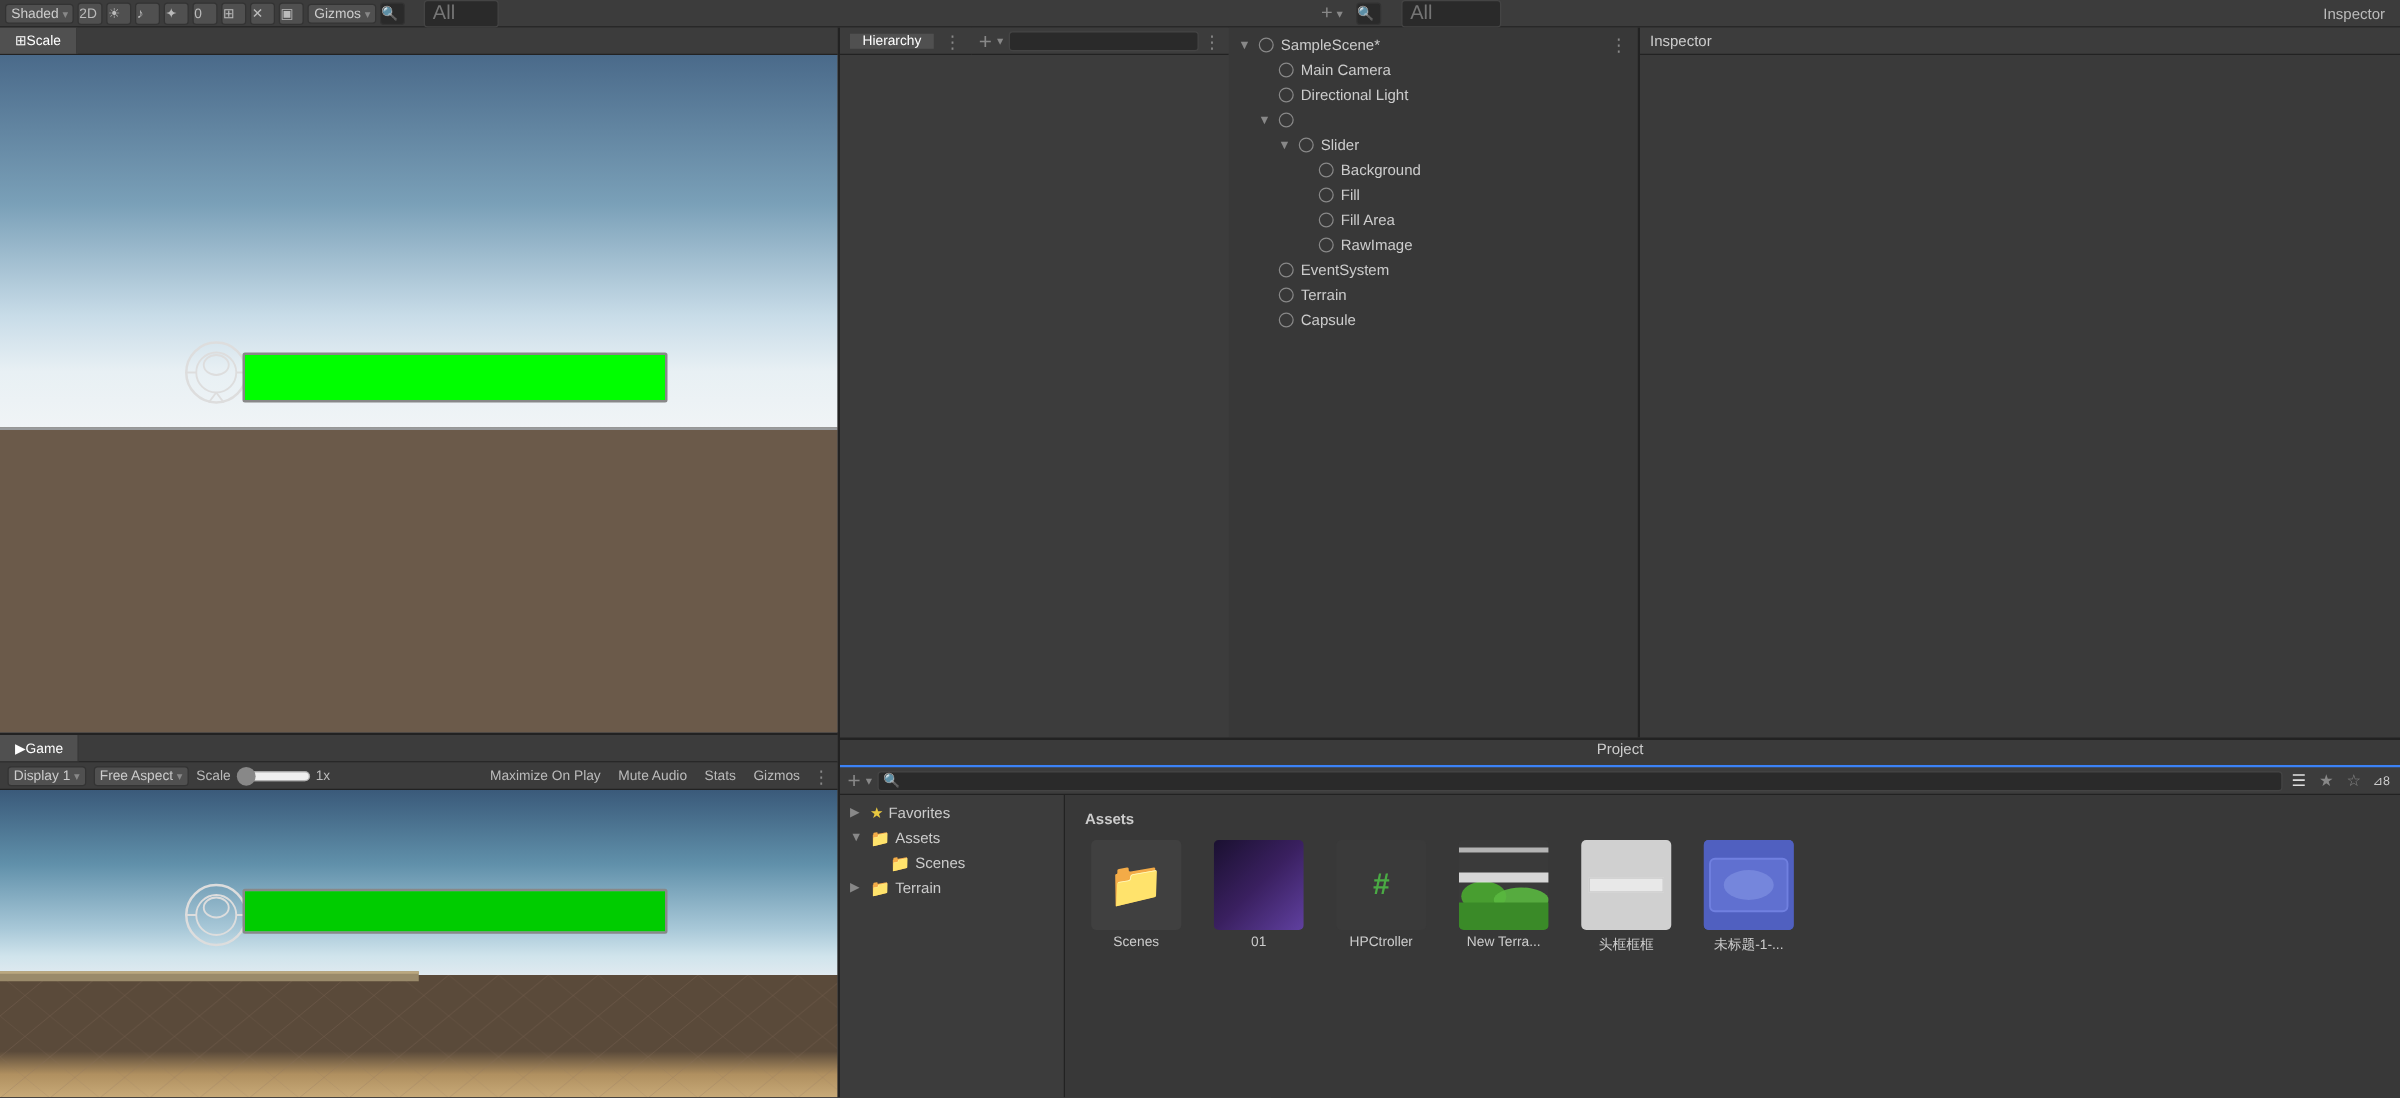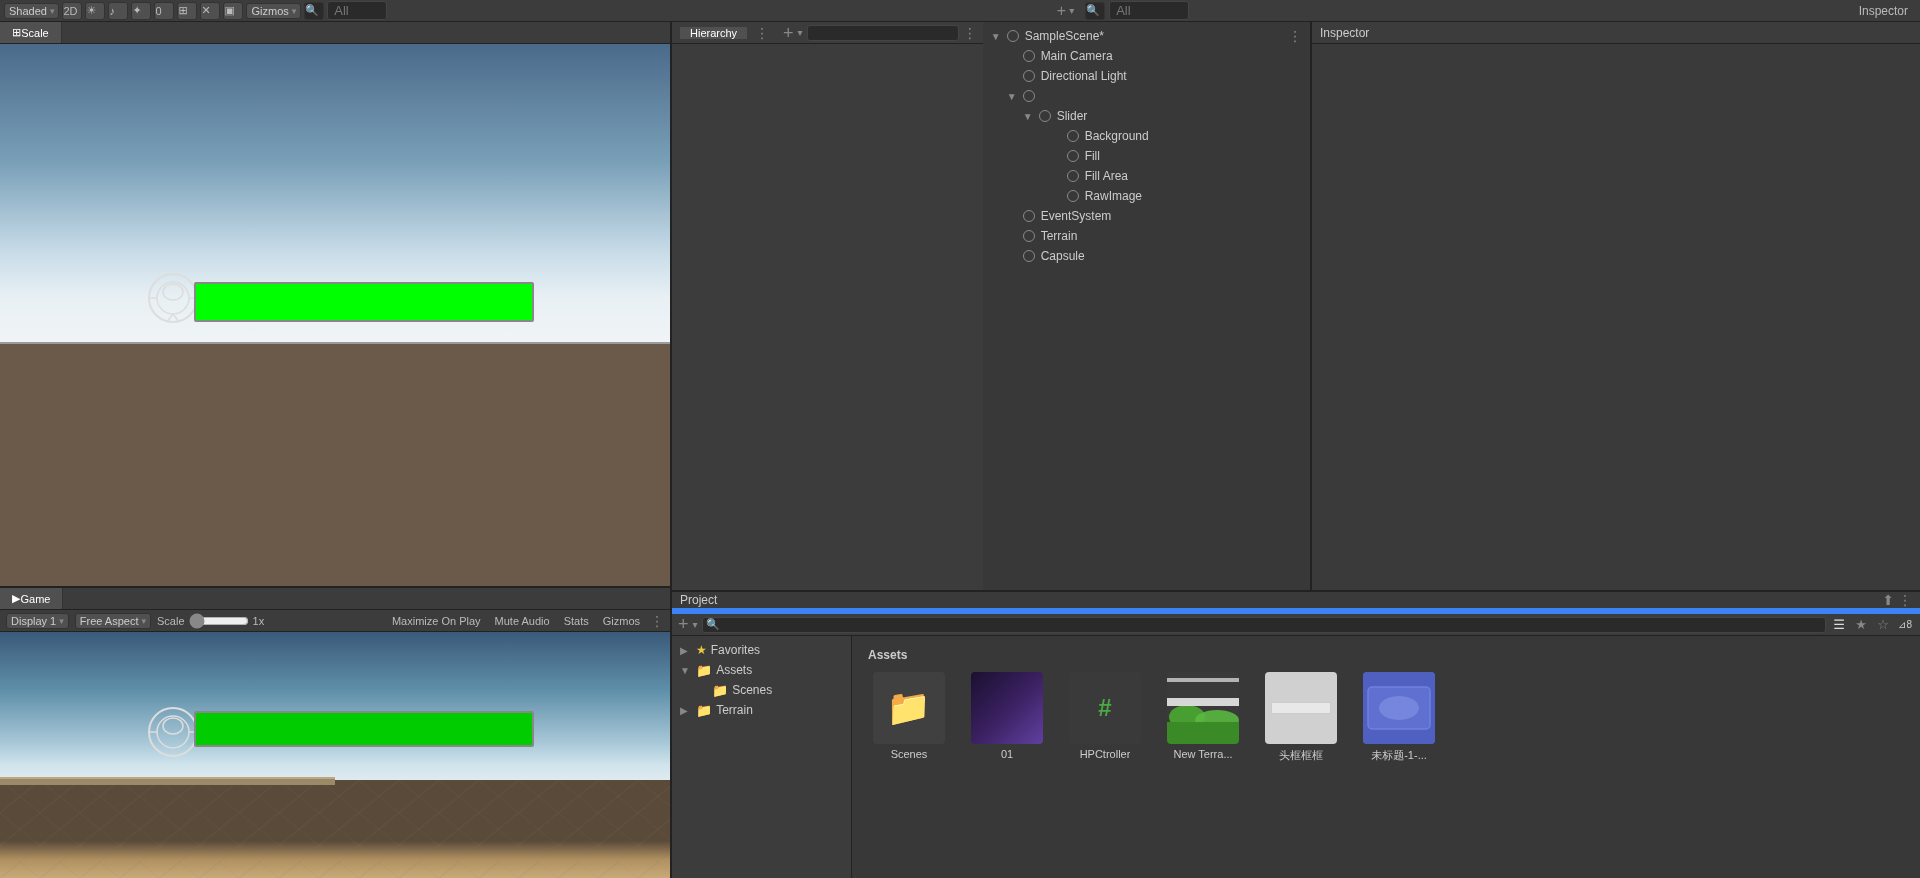--- a/index.html
+++ b/index.html
@@ -11,24 +11,25 @@
       font-size: 12px;
       color: #ddd;
       overflow: hidden;
       display: flex;
       flex-direction: column;
     }
     .search-box {
       background: #2a2a2a;
       border: 1px solid #444;
       color: #ccc;
-      font-size: 13px;
+      font-size: 16px;
       padding: 1px 6px;
       border-radius: 3px;
       width: 80px;
+      margin-left: 12px;
     }
 
     .scene-viewport {
       flex: 1;
       position: relative;
       overflow: hidden;
       background: #5a5a5a;
     }
 
     
@@ -144,21 +145,21 @@
       flex: 1;
       overflow: hidden;
       text-overflow: ellipsis;
       white-space: nowrap;
     }
 
     
     .indent-0 { padding-left: 8px; }
     .indent-1 { padding-left: 24px; }
     .indent-2 { padding-left: 40px; }
-    .indent-3 { padding-left: 56px; margin-left: 12px; }
+    .indent-3 { padding-left: 56px; }
 
     
     .full-layout {
       display: flex;
       flex-direction: column;
       width: 1920px;
       height: 878px;
       overflow: hidden;
     }
     .content-row {
@@ -225,25 +226,26 @@
     
     .project-panel {
       flex: 1;
       display: flex;
       flex-direction: column;
       min-width: 0;
     }
     .project-header {
       height: 22px;
       background: #3a3a3a;
-      border-bottom: 6px solid #3b82f6;
+      border-bottom: 2px solid #3b82f6;
       display: flex;
       align-items: center;
       padding: 0 8px;
       gap: 6px;
+      flex-direction: column;
     }
     .project-body {
       flex: 1;
       display: flex;
       min-height: 0;
     }
     .project-sidebar {
       width: 180px;
       background: #3c3c3c;
       border-right: 1px solid #222;

